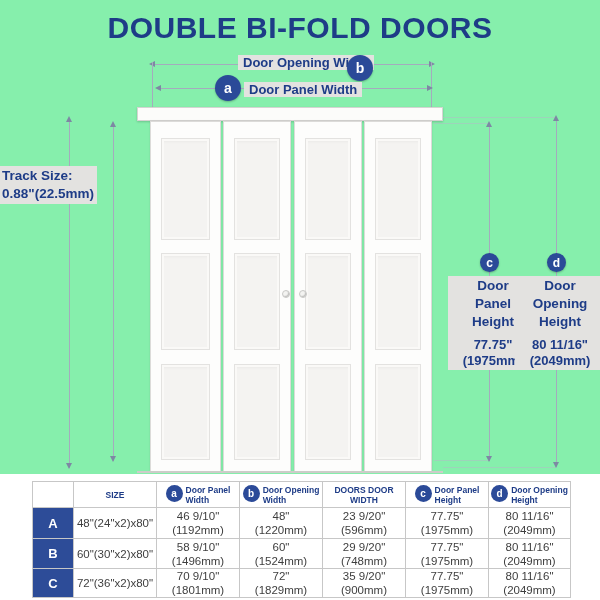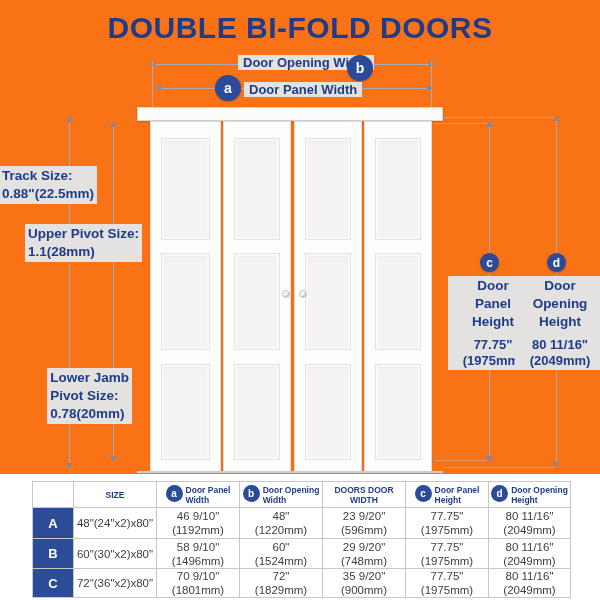--- a/index.html
+++ b/index.html
@@ -1,19 +1,19 @@
 <!DOCTYPE html>
 <html><head>
 <meta charset="utf-8">
 <style>
   html,body{margin:0;padding:0;}
   .screen{position:relative;width:600px;height:600px;overflow:hidden;background:#ffffff;
     font-family:"Liberation Sans", sans-serif;}
   
-  .diagram{position:absolute;left:0;top:0;width:600px;height:474px;background:#f97316;}
+  .diagram{position:absolute;left:0;top:0;width:600px;height:474px;background:#86efac;}
   .title{position:absolute;left:0;top:11px;width:600px;text-align:center;
     font-size:30px;font-weight:bold;letter-spacing:.5px;color:#1e3c87;}
   
   .hline{position:absolute;height:1px;background:#a4abbd;}
   .vline{position:absolute;width:1px;background:#a4abbd;}
   .tick{position:absolute;background:#b4bac8;}
   .arr{position:absolute;width:0;height:0;border:3px solid transparent;}
   .arr.l{border-right:6px solid #7d88a3;border-left:0;}
   .arr.r{border-left:6px solid #7d88a3;border-right:0;}
   .arr.u{border-bottom:6px solid #7d88a3;border-top:0;}
@@ -83,29 +83,20 @@
     <div class="arr u" style="left:66px;top:116px;"></div>
     <div class="arr d" style="left:66px;top:463px;"></div>
     <div class="vline" style="left:113px;top:123px;height:338px;"></div>
     <div class="arr u" style="left:110px;top:121px;"></div>
     <div class="arr d" style="left:110px;top:456px;"></div>
 
     <div class="sidelabel right-align" style="right:503px;top:166px;">
       <div>Track Size:</div>
       <div>0.88"(22.5mm)</div>
     </div>
-    <div class="sidelabel right-align" style="right:458px;top:224px;">
-      <div>Upper Pivot Size:</div>
-      <div>1.1(28mm)</div>
-    </div>
-    <div class="sidelabel right-align" style="right:468px;top:368px;">
-      <div>Lower Jamb</div>
-      <div>Pivot Size:</div>
-      <div>0.78(20mm)</div>
-    </div>
 
     <div class="track"></div>
 
     <div class="leaf" style="left:150px;width:71px;">
       <div class="panel p1"></div>
       <div class="panel p2"></div>
       <div class="panel p3"></div>
     </div>
     <div class="leaf" style="left:223px;width:68px;">
       <div class="panel p1"></div>

